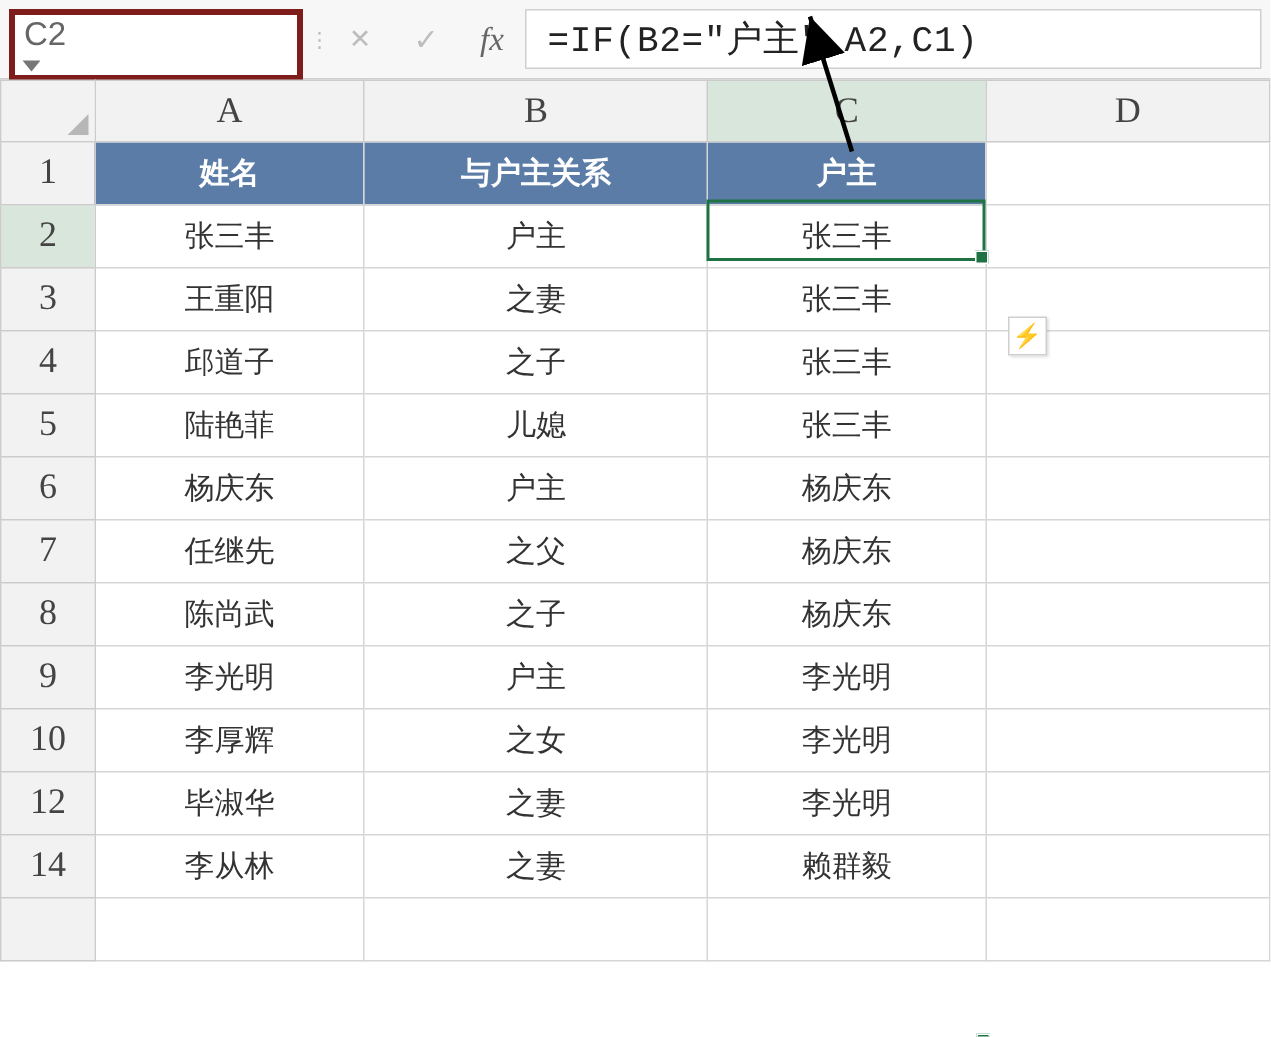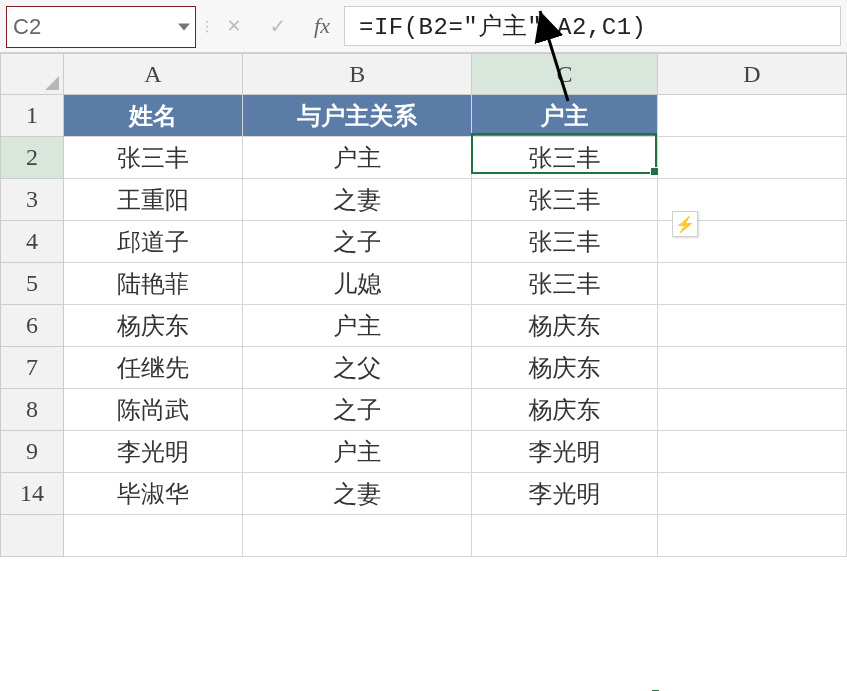--- a/index.html
+++ b/index.html
@@ -16,26 +16,27 @@
   .formula-bar {
     display: flex;
     align-items: stretch;
     height: 52px;
     border-bottom: 1px solid #d0d0d0;
     background: #f7f7f7;
     font-size: 22px;
   }
   .name-box-wrap {
     display: flex;
-    align-items: center;
-    border: 1px solid #7f1d1d;
+    align-items: flex-start;
+    border: 4px solid #7f1d1d;
     background: #ffffff;
     margin: 6px 6px 6px 6px;
     height: 40px;
     width: 188px;
+    flex-direction: column;
   }
   .name-box {
     flex: 1;
     padding-left: 6px;
     color: #666;
     font-family: Arial, sans-serif;
   }
   .name-box-drop {
     width: 22px;
     display:flex; align-items:center; justify-content:center;
@@ -116,21 +117,21 @@
     color:#444;
     width:60px;
     text-align:center;
     height:39px;
   }
   th.row-header.active { background:#d9e6dc; }
 
   td.cell {
     border:1px solid #d6d6d6;
     text-align:center;
-    font-size:24px;
+    font-size:20px;
     font-family:"SimSun","NSimSun",serif;
     color:#333;
     height:39px;
     background:#ffffff;
   }
   td.cell.empty { background:#ffffff; }
   
   tr.data-header td.cell.filled {
     background:#5b7ca7;
     color:#ffffff;
@@ -283,24 +284,38 @@
       <td class="cell empty"></td>
     </tr>
     <tr>
       <th class="row-header">9</th>
       <td class="cell">李光明</td>
       <td class="cell">户主</td>
       <td class="cell">李光明</td>
       <td class="cell empty"></td>
     </tr>
     <tr>
-      <th class="row-header">14</th>
+      <th class="row-header">10</th>
+      <td class="cell">李厚辉</td>
+      <td class="cell">之女</td>
+      <td class="cell">李光明</td>
+      <td class="cell empty"></td>
+    </tr>
+    <tr>
+      <th class="row-header">12</th>
       <td class="cell">毕淑华</td>
       <td class="cell">之妻</td>
       <td class="cell">李光明</td>
+      <td class="cell empty"></td>
+    </tr>
+    <tr>
+      <th class="row-header">14</th>
+      <td class="cell">李从林</td>
+      <td class="cell">之妻</td>
+      <td class="cell">赖群毅</td>
       <td class="cell empty"></td>
     </tr>
 
     <tr>
       <th class="row-header" style="height:16px;font-size:16px"></th>
       <td class="cell empty"></td>
       <td class="cell empty"></td>
       <td class="cell empty"></td>
       <td class="cell empty"></td>
     </tr>

